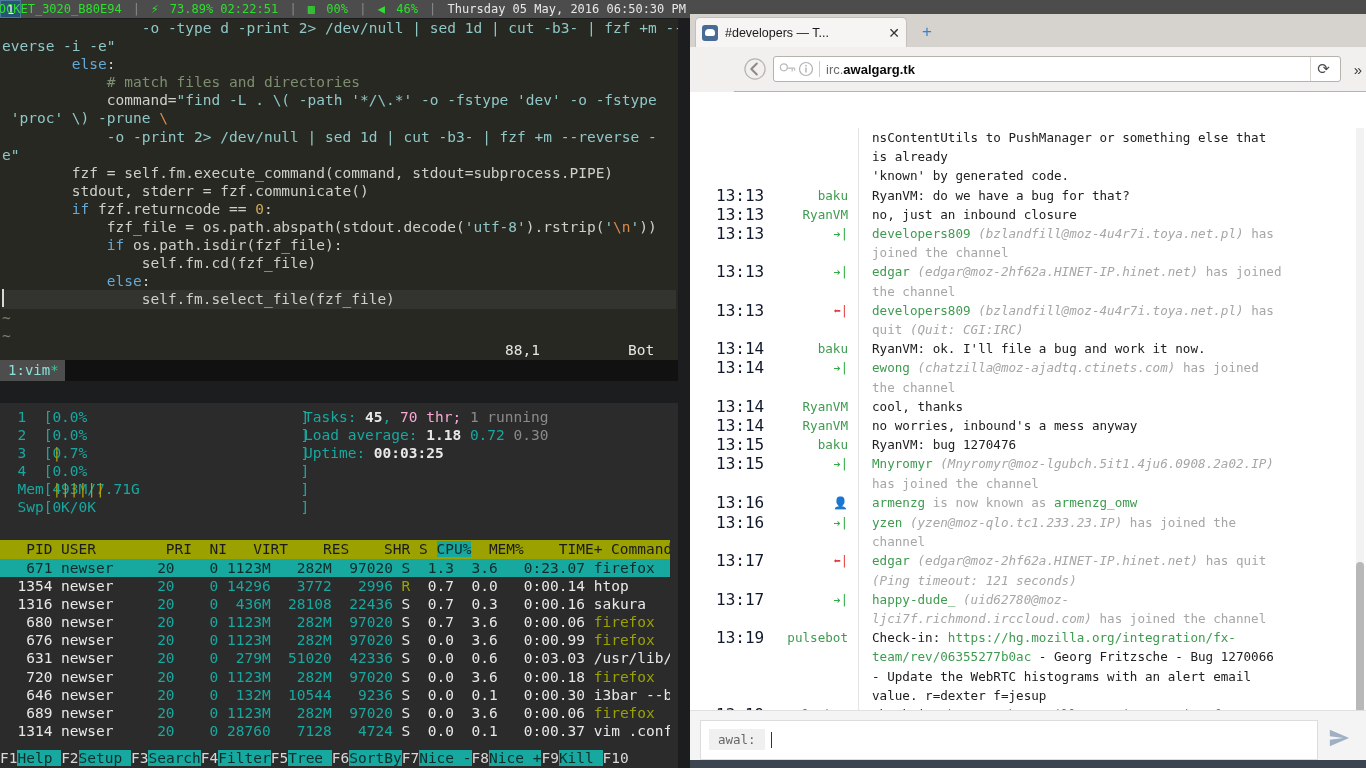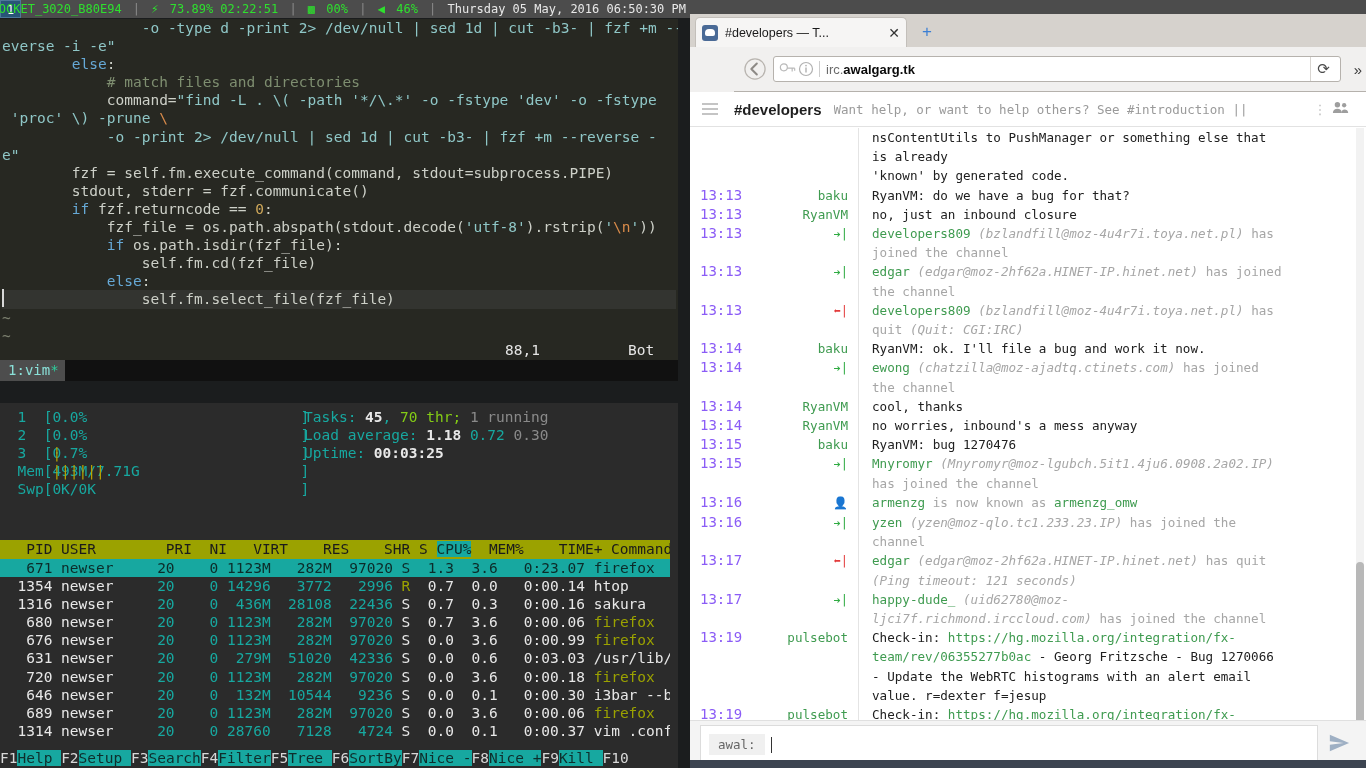--- a/index.html
+++ b/index.html
@@ -105,21 +105,21 @@
     color: #17a8a0; position: relative;
   }
   .meter-bar .fill { position: absolute; left: 0; top: 0; }
   .bar-low { color: #17a8a0; }
   .bar-mem2 { color: #b8a200; }
   .bar-cpu { color: #b8a200; }
   .htop-info {
     position: absolute; left: 304px; top: 5px;
     color: #17a8a0; font-size: 14.5px; line-height: 18.1px; white-space: pre;
   }
-  .htop-info .dim { color: #84cc16; }
+  .htop-info .dim { color: #f9a8d4; }
   .htop-info .plain { color: #17a8a0; }
   .htop-info .grey { color: #8a8a8a; }
 
   #htop-table { position: absolute; left: 0; top: 137px; width: 670px; }
   .htop-head {
     background: #9ba200; color: #1b1b1b; height: 19px; line-height: 19px;
     white-space: pre; font-size: 14.5px; overflow: hidden;
   }
   .htop-head .hl { background: #17a8a0; color: #0e2e2c; }
   .htop-row {
@@ -249,22 +249,22 @@
 
   #irc-log {
     position: absolute; left: 0; top: 36px; width: 616px; height: 637px;
     overflow: hidden; background: #ffffff;
   }
   .msg {
     display: flex; font-family: "DejaVu Sans Mono", monospace;
     font-size: 12.6px; line-height: 19.2px; padding: 0;
   }
   .msg .ts {
-    flex: 0 0 auto; width: 82px; text-align: left; padding-left: 10px;
-    color: #8b5cf6; font-size: 14px;
+    flex: 0 0 auto; width: 82px; text-align: left; padding-left: 26px;
+    color: #0f172a; font-size: 16px;
   }
   .msg .who {
     flex: 0 0 auto; width: 86px; text-align: right; padding-right: 10px;
     color: #4aa85a; white-space: nowrap; overflow: hidden;
   }
   .msg .who.plainnick { color: #3f9b50; }
   .msg .body {
     flex: 1 1 auto; border-left: 1px solid #e4e4e4; padding: 0 20px 0 13px;
     color: #202020; word-wrap: break-word;
   }
@@ -281,21 +281,21 @@
   #irc-scroll {
     position: absolute; right: 2px; top: 470px; width: 8px; height: 170px;
     background: #b8b8b8; border-radius: 4px;
   }
   #irc-scrolltrack {
     position: absolute; right: 2px; top: 36px; width: 8px; height: 637px;
     background: #f2f2f2;
   }
 
   #irc-inputwrap {
-    position: absolute; left: 0; bottom: 0; width: 676px; height: 48px;
+    position: absolute; left: 0; bottom: 0; width: 676px; height: 58px;
     background: #f4f4f4; border-top: 1px solid #e0e0e0;
     display: flex; align-items: center; padding: 8px 10px;
   }
   #irc-inputbox {
     flex: 1 1 auto; height: 40px; background: #ffffff;
     border: 1px solid #dcdcdc; display: flex; align-items: center; padding: 0 8px;
   }
   #irc-nickpill {
     background: #f0f0f0; color: #666; font-family: "DejaVu Sans Mono", monospace;
     font-size: 12.5px; padding: 3px 9px; margin-right: 6px; flex: 0 0 auto;
@@ -354,20 +354,21 @@
       <span class="win"><span>1</span><span>:</span><span>vim</span><span class="star">*</span></span>
     </div>
 
     <div id="pane-gap"></div>
 
     <div id="htop-pane">
       <div class="htop-meters" id="htop-meters">
           <div class="meter-row"><span class="mlabel">  1  </span><span class="bracket">[</span><span class="meter-bar"><span class="fill bar-cpu"></span><span class="mval">0.0%</span></span><span class="bracket">]</span></div>
           <div class="meter-row"><span class="mlabel">  2  </span><span class="bracket">[</span><span class="meter-bar"><span class="fill bar-cpu"></span><span class="mval">0.0%</span></span><span class="bracket">]</span></div>
           <div class="meter-row"><span class="mlabel">  3  </span><span class="bracket">[</span><span class="meter-bar"><span class="fill bar-cpu">|</span><span class="mval">0.7%</span></span><span class="bracket">]</span></div>
+          <div class="meter-row"><span class="mlabel">  4  </span><span class="bracket">[</span><span class="meter-bar"><span class="fill bar-cpu"></span><span class="mval">0.0%</span></span><span class="bracket">]</span></div>
           <div class="meter-row"><span class="mlabel">  Mem</span><span class="bracket">[</span><span class="meter-bar"><span class="fill bar-mem2">||||||</span><span class="mval">493M/7.71G</span></span><span class="bracket">]</span></div>
           <div class="meter-row"><span class="mlabel">  Swp</span><span class="bracket">[</span><span class="meter-bar"><span class="fill bar-low"></span><span class="mval">0K/0K</span></span><span class="bracket">]</span></div>
         </div>
       <div class="htop-info" id="htop-info"><div><span class="plain">Tasks: </span><span class="plain" style="color: rgb(232, 232, 232); font-weight: bold;">45</span><span class="plain">, </span><span class="dim">70 thr;</span><span class="plain"> </span><span class="grey">1 running</span></div><div><span class="plain">Load average: </span><span class="plain" style="color: rgb(232, 232, 232); font-weight: bold;">1.18</span><span class="plain"> </span><span class="plain">0.72</span><span class="plain"> </span><span class="grey">0.30</span></div><div><span class="plain">Uptime: </span><span class="plain" style="color: rgb(232, 232, 232); font-weight: bold;">00:03:25</span></div></div>
       <div id="htop-table">
         <div class="htop-head" id="htop-head"><span>   PID USER        PRI  NI   VIRT    RES    SHR S </span><span class="hl">CPU%</span><span>  MEM%    TIME+ Command</span></div>
         <div id="htop-rows">
             <div class="htop-row sel"><span class="plainw">   671 </span><span class="plainw">newser </span><span class="num">    20</span><span class="num">    0</span><span class="num"> 1123M</span><span class="num">   282M</span><span class="num">  97020</span><span> </span><span class="plainw">S</span><span class="plainw">  1.3</span><span class="plainw">  3.6</span><span class="plainw">   0:23.07 </span><span class="cmd-green">firefox</span></div>
             <div class="htop-row"><span class="plainw">  1354 </span><span class="plainw">newser </span><span class="num">    20</span><span class="num">    0</span><span class="num"> 14296</span><span class="num">   3772</span><span class="num">   2996</span><span> </span><span class="st-r">R</span><span class="plainw">  0.7</span><span class="plainw">  0.0</span><span class="plainw">   0:00.14 </span><span class="plainw">htop</span></div>
             <div class="htop-row"><span class="plainw">  1316 </span><span class="plainw">newser </span><span class="num">    20</span><span class="num">    0</span><span class="num">  436M</span><span class="num">  28108</span><span class="num">  22436</span><span> </span><span class="plainw">S</span><span class="plainw">  0.7</span><span class="plainw">  0.3</span><span class="plainw">   0:00.16 </span><span class="plainw">sakura</span></div>
@@ -425,38 +426,20 @@
       <div id="ff-menu">
         <span class="bars">
             <i></i>
             <i></i>
             <i></i>
           </span>
       </div>
     </div>
 
     <div id="page">
-      <div id="irc-header">
-        <span class="hamburger">
-            <i></i>
-            <i></i>
-            <i></i>
-          </span>
-        <span id="irc-chan">#developers</span>
-        <span id="irc-topic">Want help, or want to help others? See #introduction ||</span>
-        <span id="irc-kebab">⋮</span>
-        <span id="irc-users">
-          <svg viewBox="0 0 20 16" width="18" height="15">
-              <circle cx="6" cy="5" r="3" fill="#9e9e9e"></circle>
-              <circle cx="13.5" cy="5.5" r="2.4" fill="#9e9e9e"></circle>
-              <path d="M1 14c0-3 2.4-4.6 5-4.6S11 11 11 14z" fill="#9e9e9e"></path>
-              <path d="M10.5 14c0-2.5 1.6-3.8 3.5-3.8S18 11.5 18 14z" fill="#9e9e9e"></path>
-            </svg>
-        </span>
-      </div>
 
       <div id="irc-scrolltrack"></div>
       <div id="irc-log">
           <div class="msg cont">
             <span class="ts"></span>
             <span class="who plainnick"></span>
             <span class="body"><span>nsContentUtils to PushManager or something else that is already</span></span>
           </div>
           <div class="msg cont">
             <span class="ts"></span>

